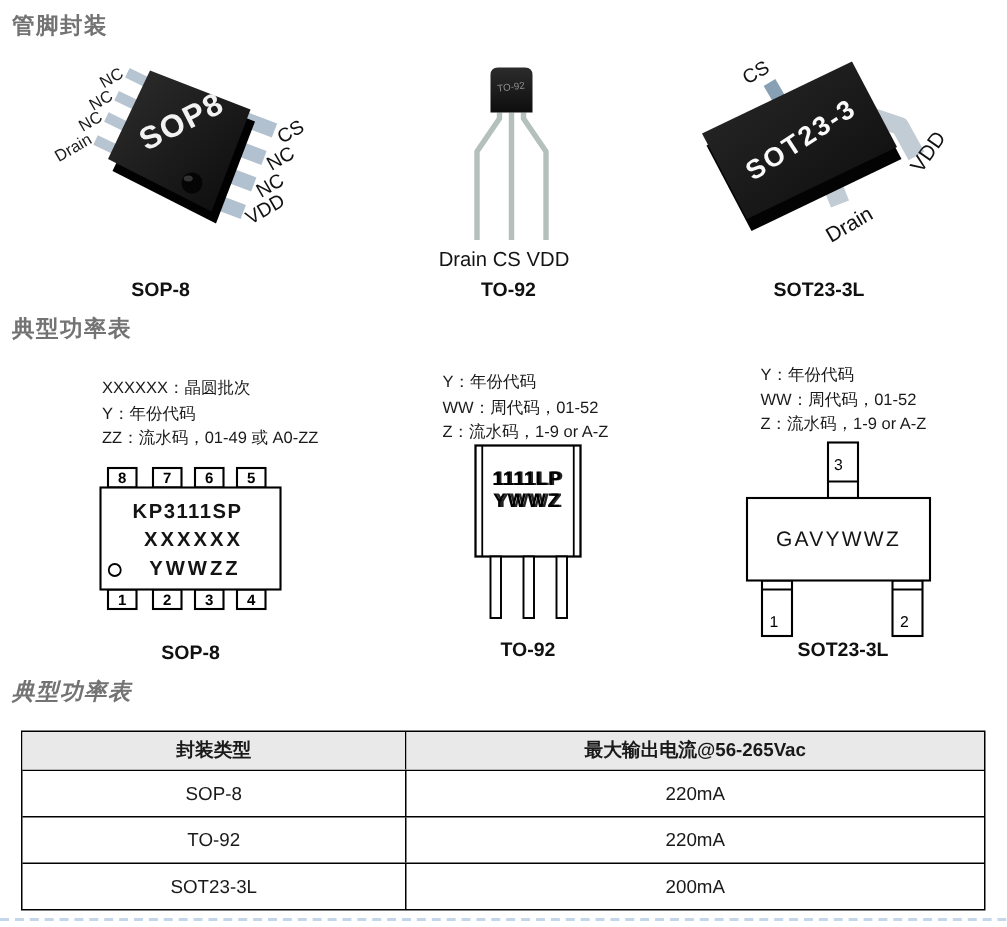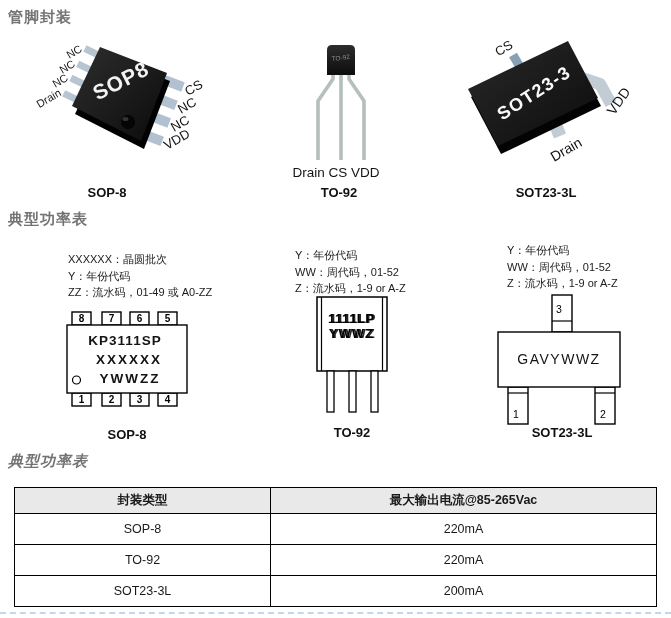--- a/index.html
+++ b/index.html
@@ -197,21 +197,21 @@
     </g>
     <text x="69" y="72" font-size="14" font-weight="500" fill="#141414" text-anchor="middle" letter-spacing="1.5">GAVYWWZ</text>
   </svg>
   <div class="caption" style="left:507px;top:425px;">SOT23-3L</div>
 
   <div class="sec-heading" style="top:452px;font-style:italic;">典型功率表</div>
 
   <div class="ptable">
     <div class="prow phead">
       <div class="pcell c1">封装类型</div>
-      <div class="pcell c2">最大输出电流@85-265Vac</div>
+      <div class="pcell c2">最大输出电流@56-265Vac</div>
     </div>
     <div class="prow">
       <div class="pcell c1">SOP-8</div>
       <div class="pcell c2">220mA</div>
     </div>
     <div class="prow">
       <div class="pcell c1">TO-92</div>
       <div class="pcell c2">220mA</div>
     </div>
     <div class="prow">

